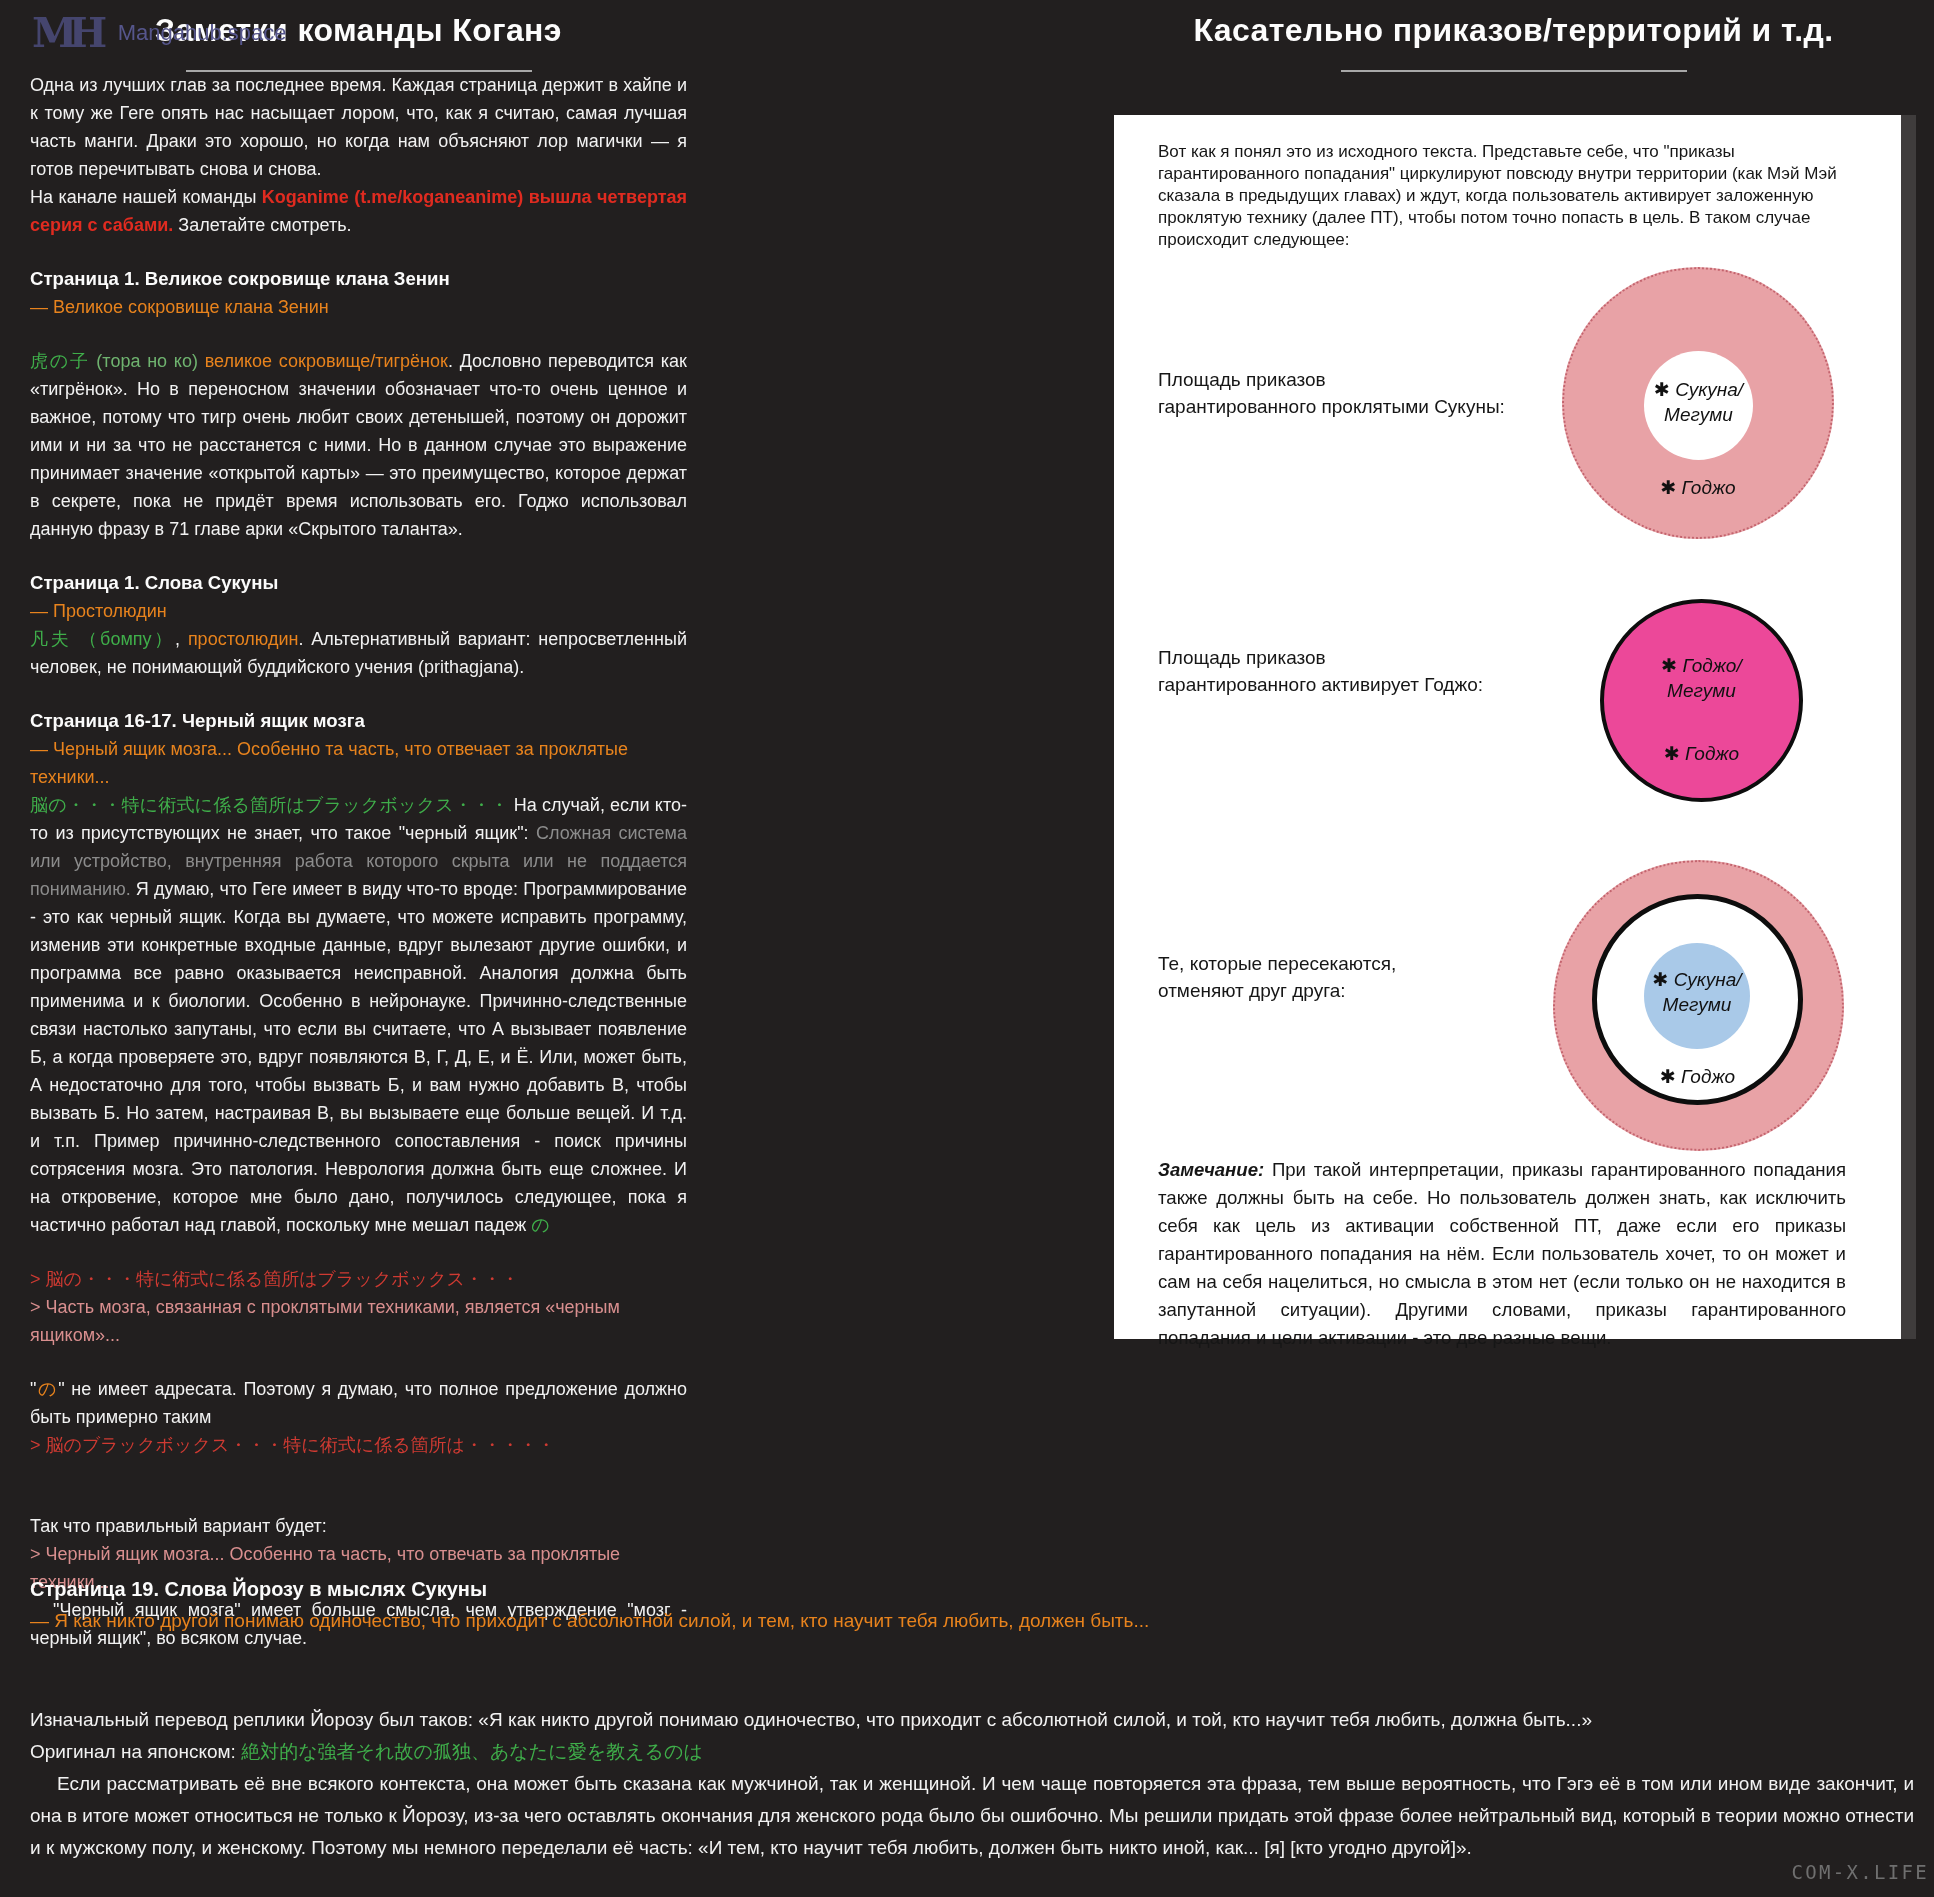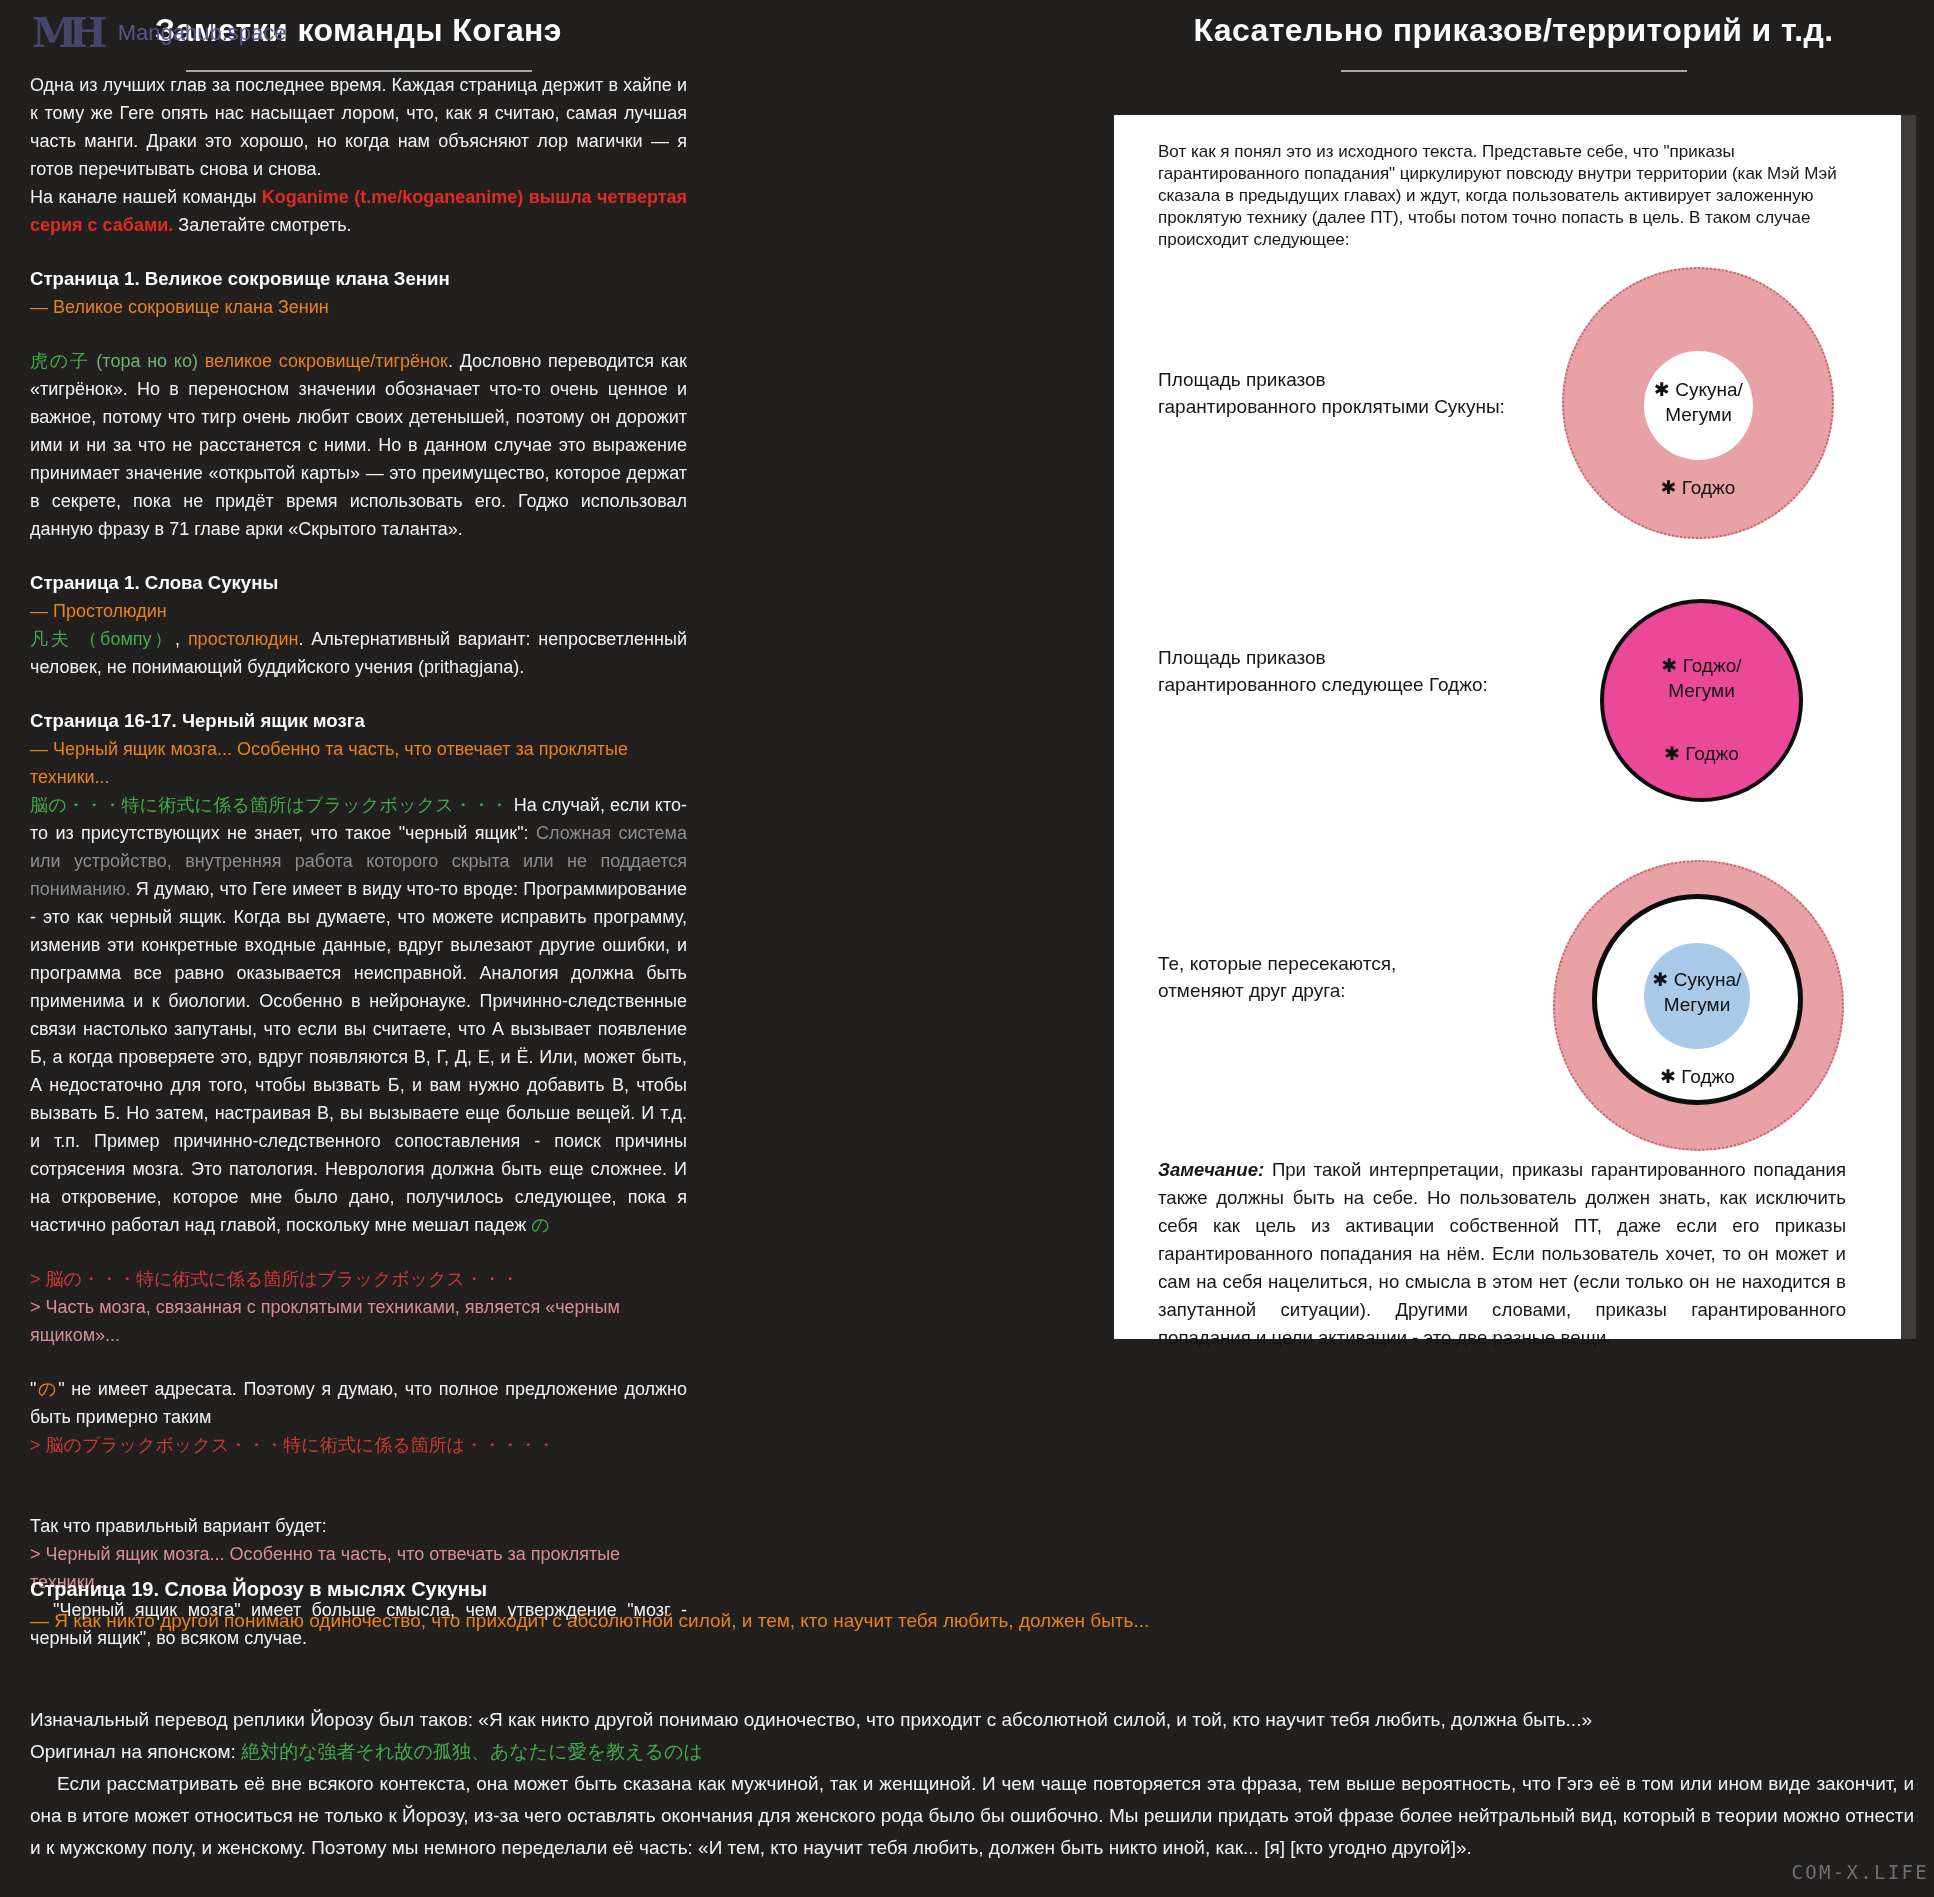--- a/index.html
+++ b/index.html
@@ -35,21 +35,21 @@
   .l3{top:836px;}
   .circle{border-radius:50%;position:absolute;}
   .c-pink{background:#e8a2a6;border:2.3px dotted #c4646e;}
   .c-blue{background:#ec4899;border:4.6px solid #0d0d0d;}
   .c1{left:448px;top:152px;width:272px;height:272px;}
   .c1-inner{left:80px;top:82px;width:109px;height:109px;background:#fff;}
   .c2{left:486px;top:484px;width:203px;height:203px;}
   .c3{left:439px;top:745px;width:291px;height:291px;}
   .c3-white{left:37px;top:32px;width:211px;height:211px;background:#fff;border:5.3px solid #0d0d0d;}
   .c3-blue{left:47px;top:44px;width:106px;height:106px;background:#a9c9e8;}
-  .c-text{position:absolute;width:100%;text-align:center;font-size:19px;line-height:25px;color:#111;}
+  .c-text{position:absolute;width:100%;text-align:center;font-size:19px;line-height:25px;color:#111;font-style:italic;}
   .note{position:absolute;left:44px;top:1041px;width:688px;font-size:18.6px;line-height:28px;}
   .bottom{position:absolute;left:30px;top:1573px;width:1884px;font-size:19px;line-height:32px;color:#f2f2f2;}
   .bottom .sec-h{font-size:20px;margin-top:0;}
   .watermark{position:absolute;right:5px;bottom:15px;font-family:"DejaVu Sans Mono",monospace;font-size:19px;color:#6f6f6f;letter-spacing:2.3px;}
 </style>
 </head>
 <body>
 
 <div class="page">
 
@@ -107,21 +107,21 @@
         <div class="c-text" style="top:26px;">
           <div>✱ Сукуна/</div>
           <div>Мегуми</div>
         </div>
       </div>
       <div class="c-text" style="top:206px;">✱ Годжо</div>
     </div>
 
     <div class="d-label l2">
       <div>Площадь приказов</div>
-      <div>гарантированного следующее Годжо:</div>
+      <div>гарантированного активирует Годжо:</div>
     </div>
     <div class="circle c-blue c2">
       <div class="c-text" style="top:50px;">
         <div>✱ Годжо/</div>
         <div>Мегуми</div>
       </div>
       <div class="c-text" style="top:138px;">✱ Годжо</div>
     </div>
 
     <div class="d-label l3">

